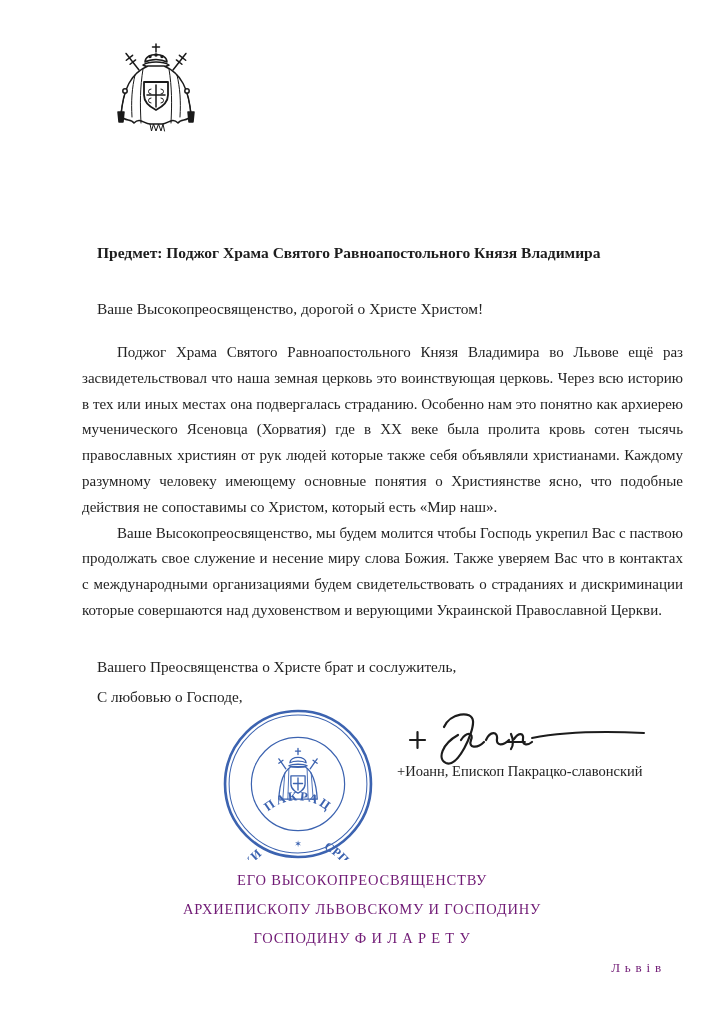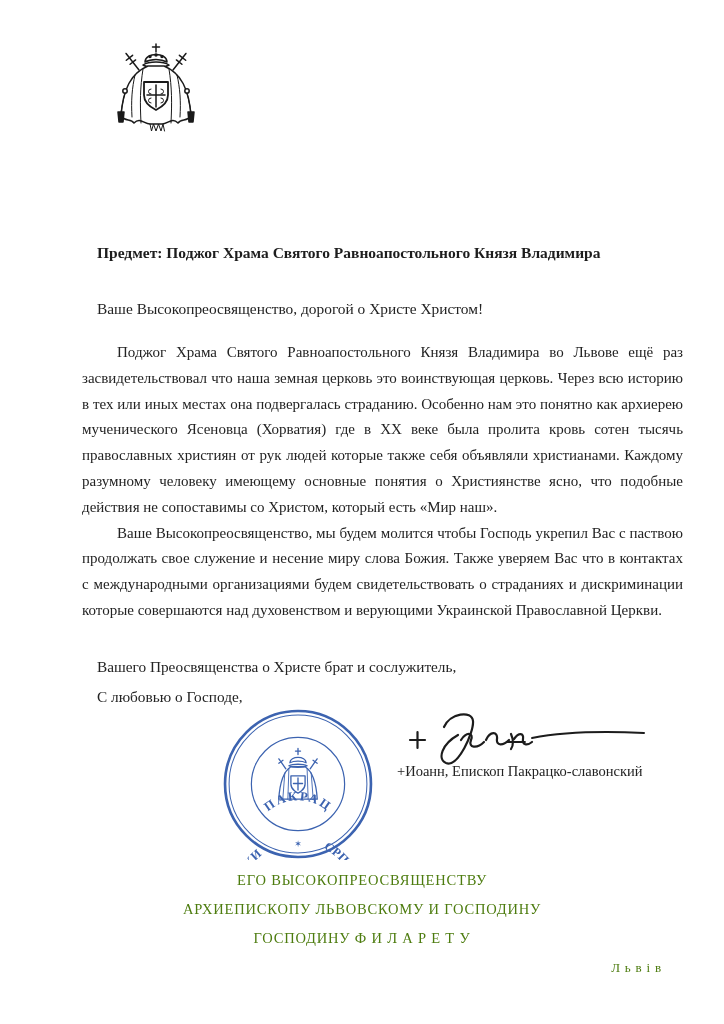--- a/index.html
+++ b/index.html
@@ -29,21 +29,21 @@
     font-size:15px;line-height:25.8px;text-align:justify;margin-left:20px;
   }
   .body-text p{margin:0;text-indent:35px;}
   .closing{position:absolute;left:97px;top:652px;font-size:15.3px;line-height:30px;}
   .stamp{position:absolute;left:222px;top:708px;}
   .signature-svg{position:absolute;left:398px;top:700px;}
   .sig-name{position:absolute;left:397px;top:763px;font-size:14.5px;}
   .footer{
     position:absolute;left:62px;top:866px;width:600px;
     text-align:center;font-size:14.5px;line-height:29px;letter-spacing:.8px;
-    color:#4d7c0f;
+    color:#701a75;
   }
   .footer .small{font-size:13px;text-align:right;}
 </style>
 </head>
 <body>
 
 <div class="page">
 
   <svg class="emblem" width="104" height="94" viewBox="0 0 104 94">
     <g stroke="#1a1a1a" fill="none" stroke-width="1.5" stroke-linecap="round" stroke-linejoin="round">

